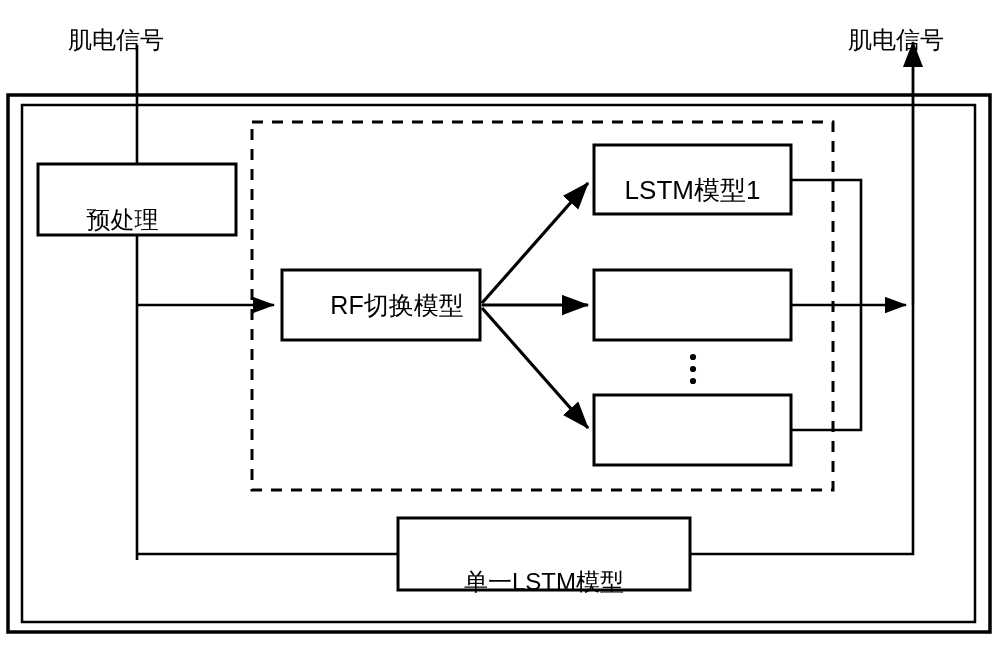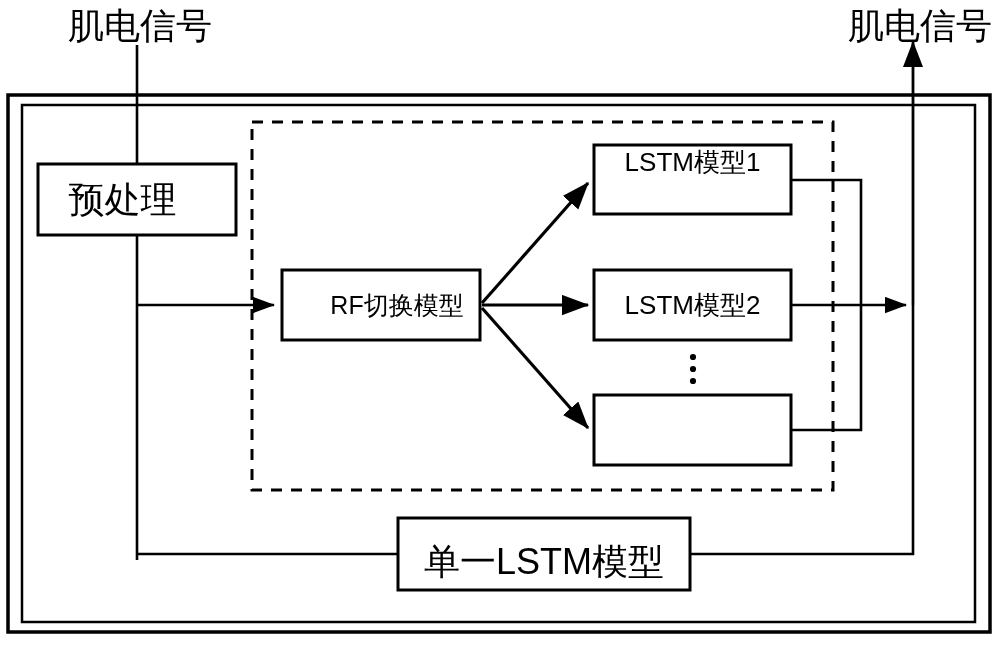--- a/index.html
+++ b/index.html
@@ -32,21 +32,21 @@
     white-space: nowrap;
     line-height: 1;
     pointer-events: none;
   }
   .free-label {
     position: absolute;
     color: #000000;
     white-space: nowrap;
     line-height: 1;
   }
-  .fs-28 { font-size: 36px; }
+  .fs-28 { font-size: 24px; margin-top: 20px; }
   .fs-26 { font-size: 26px; }
   .fs-25 { font-size: 25px; }
 </style>
 </head>
 <body>
 
 <div id="canvas">
 
   <svg width="1000" height="650" viewBox="0 0 1000 650">
     <defs>
@@ -106,21 +106,20 @@
   </svg>
 
   <div class="free-label fs-28" style="left:68px; top:8px;">肌电信号</div>
 
   <div class="free-label fs-28" style="left:848px; top:8px;">肌电信号</div>
 
   <div class="node-label fs-28" style="left:38px; top:164px; width:169px; height:71px;">预处理</div>
 
   <div class="node-label fs-25" style="left:282px; top:270px; width:230px; height:70px;">RF切换模型</div>
 
-  <div class="node-label fs-26" style="left:594px; top:127px; width:197px; height:69px;">LSTM模型1</div>
+  <div class="node-label fs-26" style="left:594px; top:155px; width:197px; height:69px;">LSTM模型1</div>
 
-  <div class="node-label fs-26" style="left:594px; top:270px; width:197px; height:70px;">LSTM模型2</div>
 
 
   <div class="node-label fs-28" style="left:398px; top:518px; width:292px; height:88px;">单一LSTM模型</div>
 
 
 </div>
 
 </body></html>

